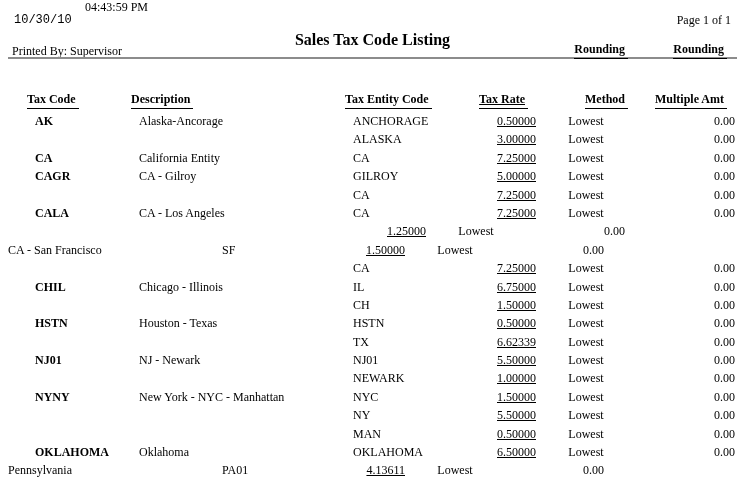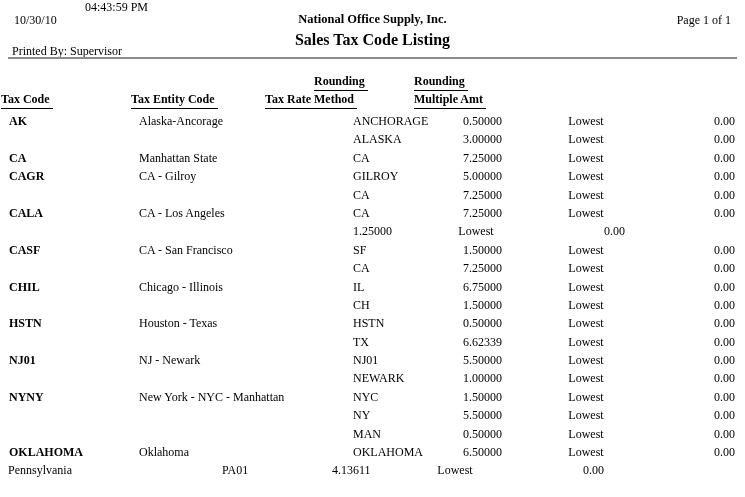--- a/index.html
+++ b/index.html
@@ -7,67 +7,69 @@
     position: relative;
     width: 745px;
     height: 497px;
     background: #ffffff;
     font-family: "Liberation Serif", "DejaVu Serif", serif;
     font-size: 12px;
     color: #000;
     overflow: hidden;
   }
   .abs { position: absolute; white-space: nowrap; }
-  .hdr-date    { left: 14px;  top: 13px; }
+  .hdr-date    { left: 14px;  top: 13px; font-family: Liberation Mono, monospace; }
   .hdr-time    { left: 85px;  top: 0; }
   .hdr-company { left: 0; right: 0; top: 12px; text-align: center; font-weight: bold; font-size: 12.5px; }
   .hdr-page    { right: 14px; top: 13px; }
   .hdr-printed { left: 12px;  top: 36px; margin-top: 8px; }
   .hdr-title   { left: 0; right: 0; top: 31px; text-align: center; font-weight: bold; font-size: 16px; }
   .hdr-rule    { left: 8px; right: 8px; top: 57px; height: 0; border-top: 2px solid #8c8c8c; }
 
   .thead { position: absolute; left: 0; right: 0; top: 76px; display: flex; font-weight: bold; }
   .thead .cell { display: flex; flex-direction: column; justify-content: flex-end; height: 33px; box-sizing: border-box; }
   .thead .u { display: inline-block; border-bottom: 1px solid #000; padding: 0 3px 1px 0; line-height: 15px; }
   .thead .line { line-height: 17px; }
 
   .tbody { position: absolute; left: 8px; right: 0; top: 112px; }
   .row { display: flex; height: 18.4px; line-height: 18.4px; }
 
-  .c-code   { width: 131px; padding-left: 1px; box-sizing: border-box; font-weight: bold; }
+  .c-code   { width: 131px; padding-left: 27px; box-sizing: border-box; font-weight: bold; }
   .c-desc   { width: 214px; box-sizing: border-box; }
   .c-ent    { width: 110px; box-sizing: border-box; }
-  .c-rate   { width: 73px;  box-sizing: border-box; text-align: left; }
+  .c-rate   { width: 73px;  box-sizing: border-box; text-align: right; text-decoration: underline; }
   .c-method { width: 100px; box-sizing: border-box; text-align: center; }
   .c-amt    { width: 99px;  box-sizing: border-box; text-align: right; }
 
   .thead .c-rate .u, .thead .c-amt .u { align-self: flex-end; }
   .thead .c-method .u, .thead .c-amt-u { align-self: center; }
-  .thead .c-method, .thead .c-amt { align-items: flex-start; }
+  .thead .c-method, .thead .c-amt { align-items: flex-end; gap: 32px; }
   .thead .c-rate { align-items: flex-end; }
   .thead .c-code, .thead .c-desc, .thead .c-ent { align-items: flex-start; }
   .thead .c-code .u { margin-left: 0; }
 </style>
 </head>
 <body>
 
 <div class="page">
 
   <div class="abs hdr-date">10/30/10</div>
   <div class="abs hdr-time">04:43:59 PM</div>
-  <div class="abs hdr-company">National Office Supply, Inc.</div>
   <div class="abs hdr-page">Page 1 of 1</div>
   <div class="abs hdr-printed">Printed By: Supervisor</div>
   <div class="abs hdr-title">Sales Tax Code Listing</div>
   <div class="abs hdr-rule"></div>
 
   <div class="thead">
     <div class="cell c-code">
       <span class="u">Tax Code</span>
     </div>
+    <div class="cell c-desc">
+      <span class="u">Description</span>
+    </div>
     <div class="cell c-ent">
       <span class="u">Tax Entity Code</span>
     </div>
     <div class="cell c-rate">
       <span class="u">Tax Rate</span>
     </div>
     <div class="cell c-method">
       <span class="line"><span class="u">Rounding</span></span>
       <span class="line"><span class="u">Method</span></span>
     </div>
@@ -91,21 +93,21 @@
     <div class="c-code"></div>
     <div class="c-desc"></div>
     <div class="c-ent">ALASKA</div>
     <div class="c-rate">3.00000</div>
     <div class="c-method">Lowest</div>
     <div class="c-amt">0.00</div>
   </div>
 
   <div class="row">
     <div class="c-code">CA</div>
-    <div class="c-desc">Manhattan State</div>
+    <div class="c-desc">California Entity</div>
     <div class="c-ent">CA</div>
     <div class="c-rate">7.25000</div>
     <div class="c-method">Lowest</div>
     <div class="c-amt">0.00</div>
   </div>
 
   <div class="row">
     <div class="c-code">CAGR</div>
     <div class="c-desc">CA - Gilroy</div>
     <div class="c-ent">GILROY</div>
@@ -134,21 +136,20 @@
 
   <div class="row">
     <div class="c-code"></div>
     <div class="c-desc"></div>
     <div class="c-rate">1.25000</div>
     <div class="c-method">Lowest</div>
     <div class="c-amt">0.00</div>
   </div>
 
   <div class="row">
-    <div class="c-code">CASF</div>
     <div class="c-desc">CA - San Francisco</div>
     <div class="c-ent">SF</div>
     <div class="c-rate">1.50000</div>
     <div class="c-method">Lowest</div>
     <div class="c-amt">0.00</div>
   </div>
 
   <div class="row">
     <div class="c-code"></div>
     <div class="c-desc"></div>

